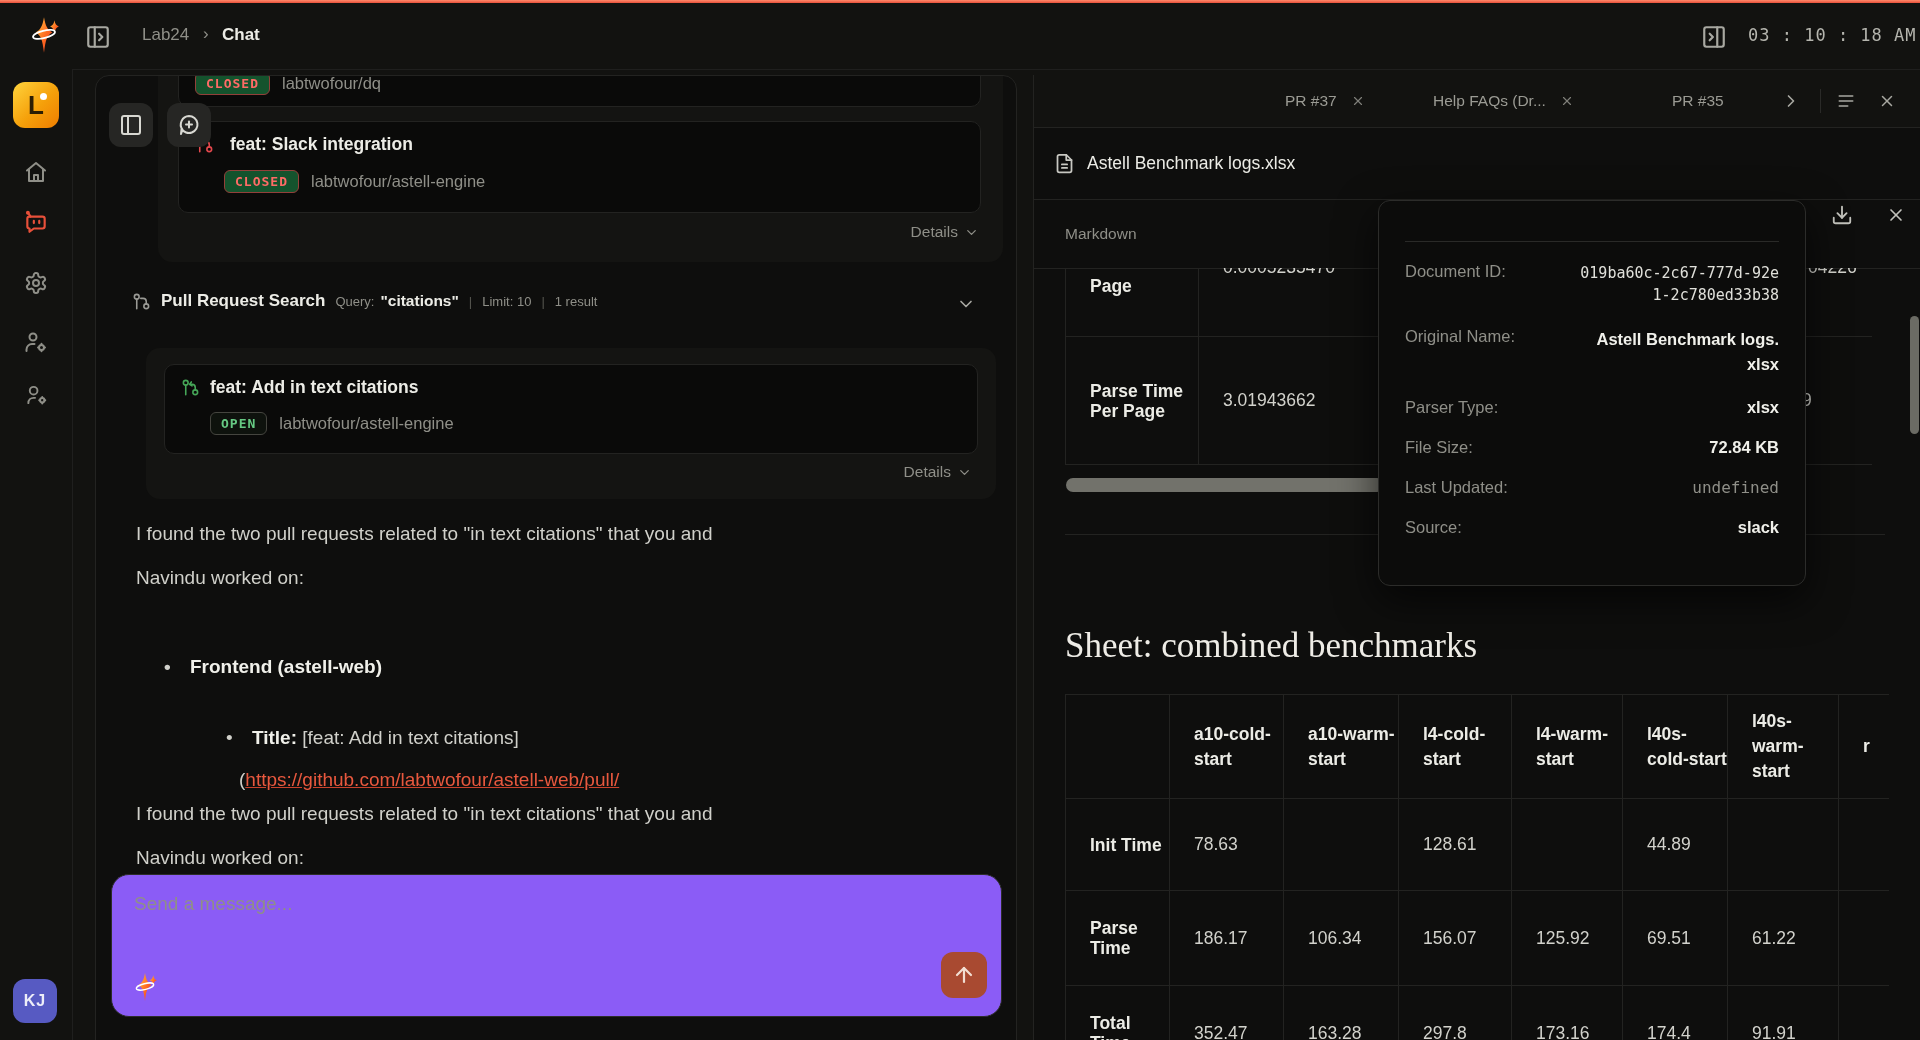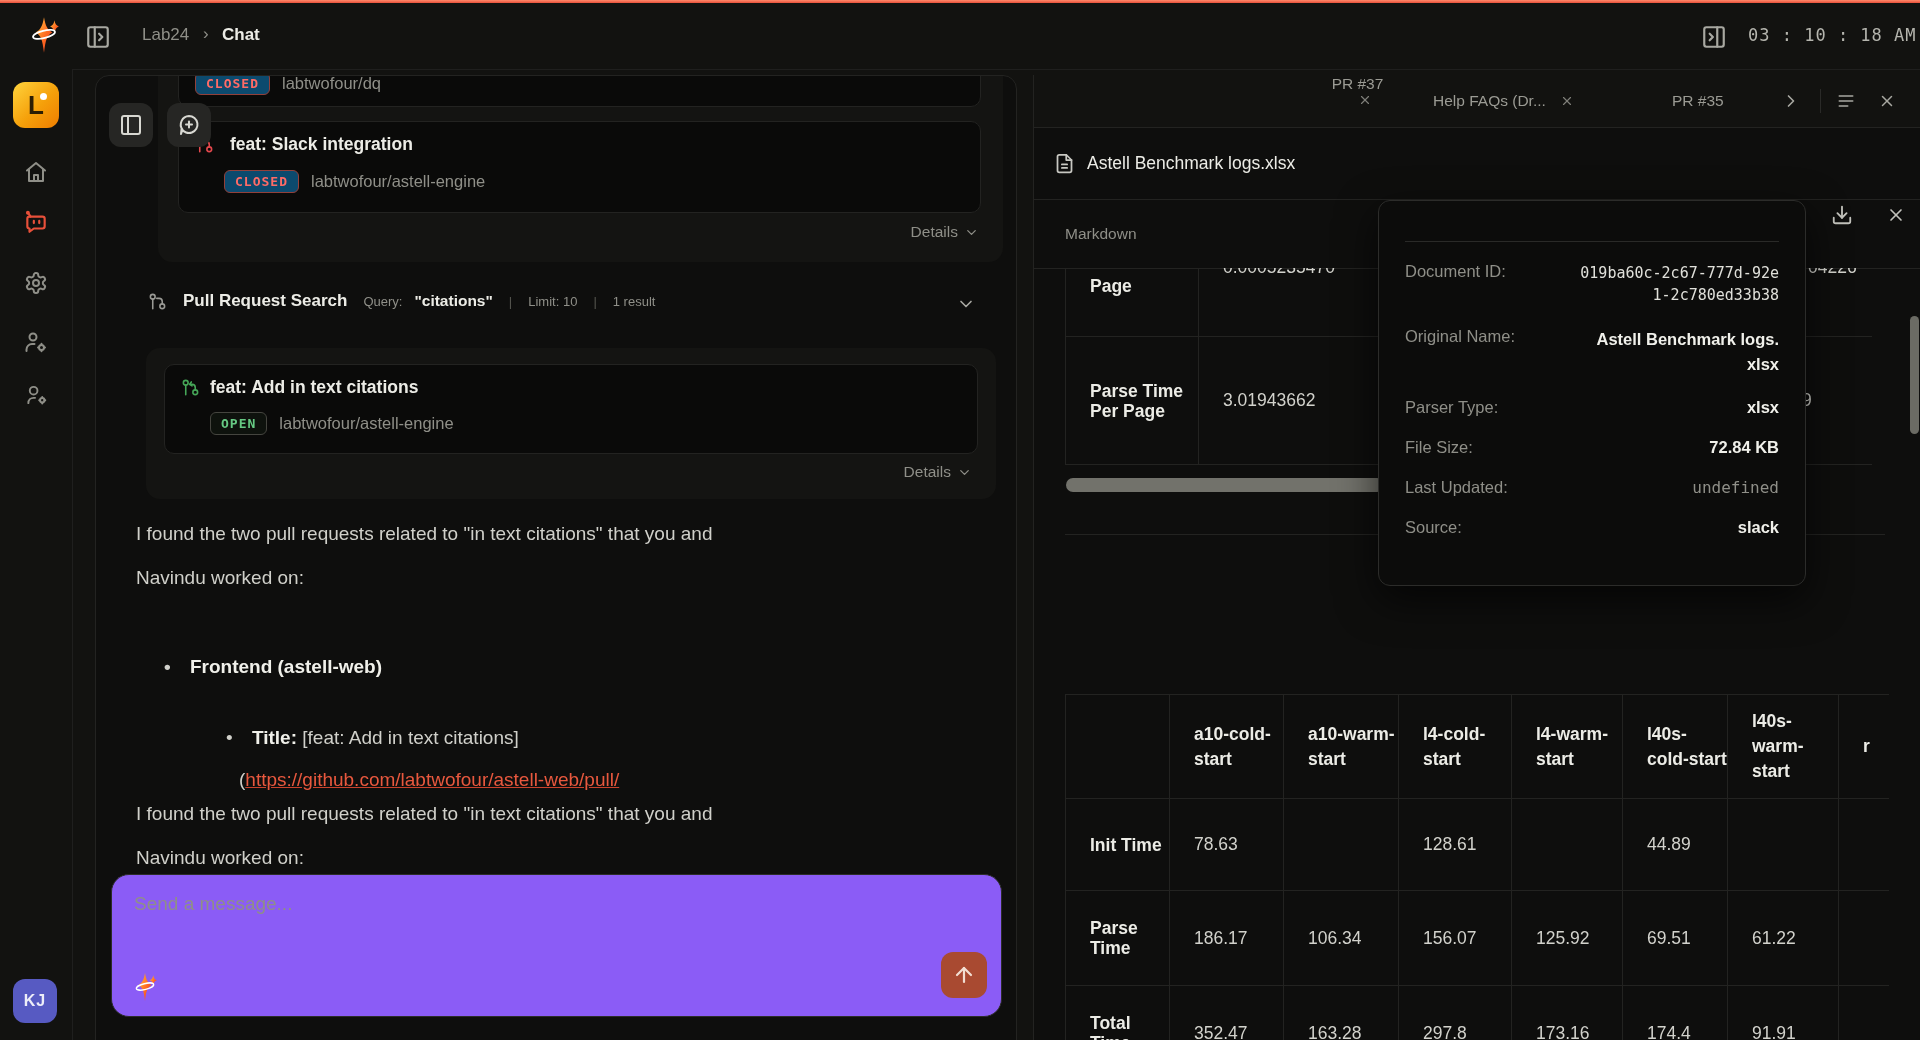--- a/index.html
+++ b/index.html
@@ -37,21 +37,21 @@
 
   
   .chatbox{position:absolute;left:95px;top:75px;width:920px;height:980px;background:#0E0E0D;
            border:1px solid #232321;border-radius:14px;overflow:hidden;}
   .floatbtn{position:absolute;width:44px;height:44px;border-radius:12px;background:#262624;
             display:flex;align-items:center;justify-content:center;color:#D8D8D2;cursor:pointer;z-index:5;}
   .toolcard{position:absolute;background:#141412;border-radius:14px;}
   .prcard{background:#0A0A09;border:1px solid #232321;border-radius:10px;}
   .badge{display:inline-block;font-family:"DejaVu Sans Mono",monospace;font-size:13px;font-weight:700;
          padding:3px 10px;border-radius:6px;border:1px solid;letter-spacing:1px;}
-  .badge.closed{color:#FF6B66;border-color:#93403A;background:#0c4a6e;}
+  .badge.closed{color:#FF6B66;border-color:#93403A;background:#14532d;}
   .badge.open{color:#66C983;border-color:#45453F;background:#0E120D;}
   .repo{color:#8F8F88;font-size:16.5px;margin-left:12px;}
   .prtitle{color:#ECECE6;font-size:17.5px;font-weight:600;}
   .details{position:absolute;color:#8F8F88;font-size:15.5px;display:flex;align-items:center;gap:6px;cursor:pointer;}
   .secthead{position:absolute;display:flex;align-items:center;color:#ECECE6;}
   .meta-dim{color:#8F8F88;font-size:13px;}
   .meta-strong{color:#ECECE6;font-size:15.5px;font-weight:700;}
   .para{position:absolute;color:#D0D0CA;font-size:19px;line-height:44px;}
   .blt{position:absolute;color:#F0F0EA;font-size:19px;}
   .blt::before{content:"\2022";color:#D0D0CA;margin-right:14px;}
@@ -252,21 +252,21 @@
         </div>
       </div>
       <div class="details" style="right:24px;top:222px;">
         <span>Details</span>
         <svg width="15" height="15" viewBox="0 0 24 24" fill="none" stroke="currentColor" stroke-width="2" stroke-linecap="round" stroke-linejoin="round">
             <path d="m6 9 6 6 6-6"></path>
           </svg>
       </div>
     </div>
 
-    <div class="secthead" style="left:52px;top:215px;gap:16px;justify-content:space-between;">
+    <div class="secthead" style="left:36px;top:215px;gap:10px;justify-content:space-between;">
       <span class="ic" style="color:#9A9A95;">
         <svg width="19" height="19" viewBox="0 0 24 24" fill="none" stroke="currentColor" stroke-width="2" stroke-linecap="round" stroke-linejoin="round">
           <circle cx="6" cy="6" r="3"></circle>
             <path d="M6 9v12"></path>
             <circle cx="18" cy="18" r="3"></circle>
             <path d="M18 15v-3a4 4 0 0 0-4-4h-3"></path>
         </svg>
       </span>
       <span style="font-size:17px;font-weight:700;">Pull Request Search</span>
       <span class="meta-dim">Query:</span>
@@ -341,21 +341,21 @@
           <path d="M12 19V5"></path>
             <path d="m5 12 7-7 7 7"></path>
         </svg>
       </div>
     </div>
   </div>
 
   <div class="rpanel">
 
     <div class="tabbar">
-      <div class="tab" style="left:251px;width:145px;flex-direction:column;">
+      <div class="tab" style="left:251px;width:145px;">
         <span class="lbl">PR #37</span>
         <span class="tabx">
           <svg width="14" height="14" viewBox="0 0 24 24" fill="none" stroke="currentColor" stroke-width="2" stroke-linecap="round">
               <path d="M18 6 6 18"></path>
               <path d="m6 6 12 12"></path>
             </svg>
         </span>
       </div>
       <div class="tab" style="left:399px;width:220px;">
         <span class="lbl">Help FAQs (Dr...</span>
@@ -443,20 +443,21 @@
           <td class="lblcell">Parse Time Per Page</td>
           <td>3.01943662</td>
           <td><span style="margin-left:239px;">9</span></td>
         </tr>
       </tbody>
         </table>
     </div>
     <div class="hscroll"></div>
     <div class="mdhr"></div>
 
+    <div class="sheethead">Sheet: combined benchmarks</div>
 
     <div class="benchwrap">
       <table class="grid" style="width:913px;">
         <colgroup>
           <col style="width:104px">
             <col style="width:114px">
             <col style="width:115px">
             <col style="width:113px">
           <col style="width:111px">
             <col style="width:105px">

